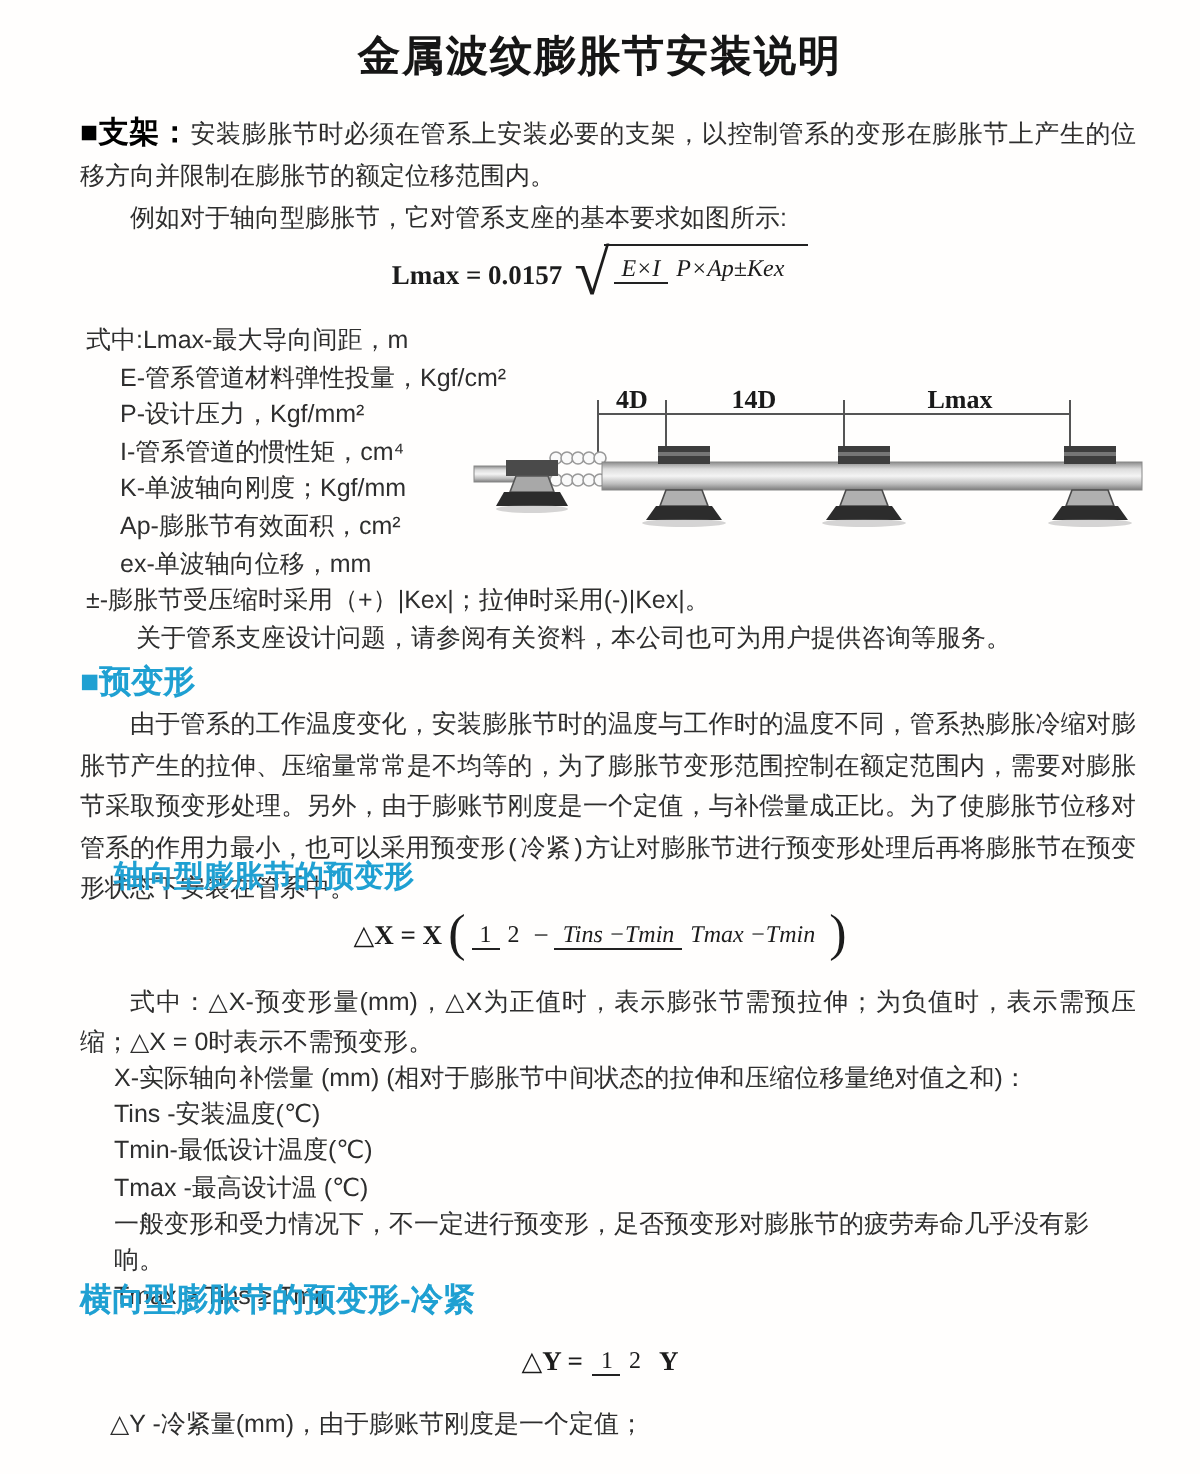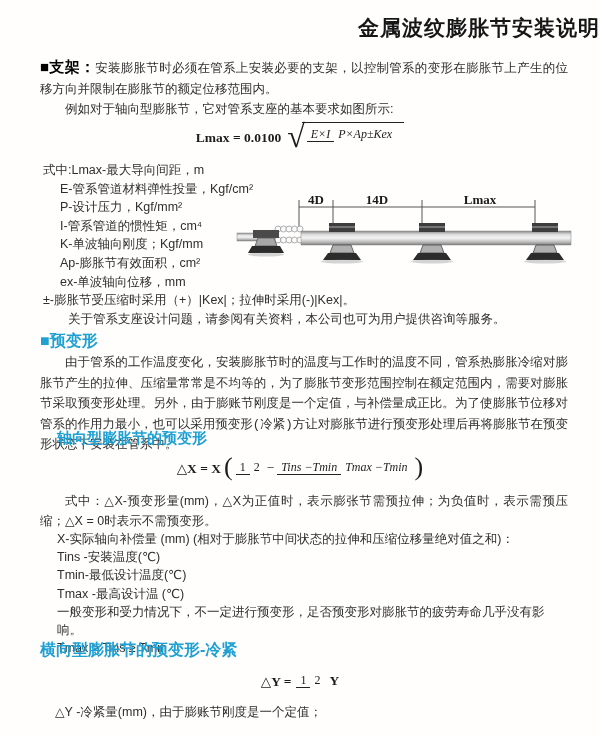--- a/index.html
+++ b/index.html
@@ -3,21 +3,21 @@
 <meta charset="utf-8">
 <style>
   html,body{margin:0;padding:0;background:#e8e8e8;}
   .page{
     position:relative;width:600px;height:737px;margin:0 auto;
     background:#fffefd;overflow:hidden;
     font-family:"Liberation Sans","DejaVu Sans",sans-serif;
     color:#2e2e2e;
   }
   .title{
-    position:absolute;top:14px;left:0;width:600px;text-align:right;
+    position:absolute;top:14px;left:0;width:600px;text-align:center;
     font-size:21px;font-weight:bold;color:#161616;letter-spacing:1px;
   }
   .para{position:absolute;left:40px;width:528px;font-size:12.5px;line-height:21px;text-align:justify;}
   .sec-inline-head{font-size:15px;font-weight:bold;color:#000000;}
   .indent{text-indent:2em;}
   .sec-head{position:absolute;left:40px;font-size:16px;font-weight:bold;color:#1fa0d2;}
   .sub-head{position:absolute;font-weight:bold;color:#1fa0d2;}
   .varlist{position:absolute;left:43px;top:161px;width:525px;font-size:12.5px;line-height:18.6px;}
   .varlist .sub{padding-left:17px;}
   .itemlist{position:absolute;left:57px;top:530px;width:511px;font-size:12.5px;line-height:18.2px;}
@@ -48,21 +48,21 @@
 <div class="page">
 
   <div class="title">金属波纹膨胀节安装说明</div>
 
   <div class="para" style="top:56px;">
     <span class="sec-inline-head">■支架：</span><span>安装膨胀节时必须在管系上安装必要的支架，以控制管系的变形在膨胀节上产生的位移方向并限制在膨胀节的额定位移范围内。</span>
   </div>
   <div class="para indent" style="top:99px;">例如对于轴向型膨胀节，它对管系支座的基本要求如图所示:</div>
 
   <div class="formula" style="top:120px;height:36px;">
-    <span class="f-bold">Lmax = 0.0100</span>
+    <span class="f-bold">Lmax = 0.0157</span>
     <span class="sqrt">
       <span class="rad">√</span>
       <span class="sqrt-body">
         <span class="frac">
           <span class="num">E×I</span>
           <span class="den">P×Ap±Kex</span>
         </span>
       </span>
     </span>
   </div>

